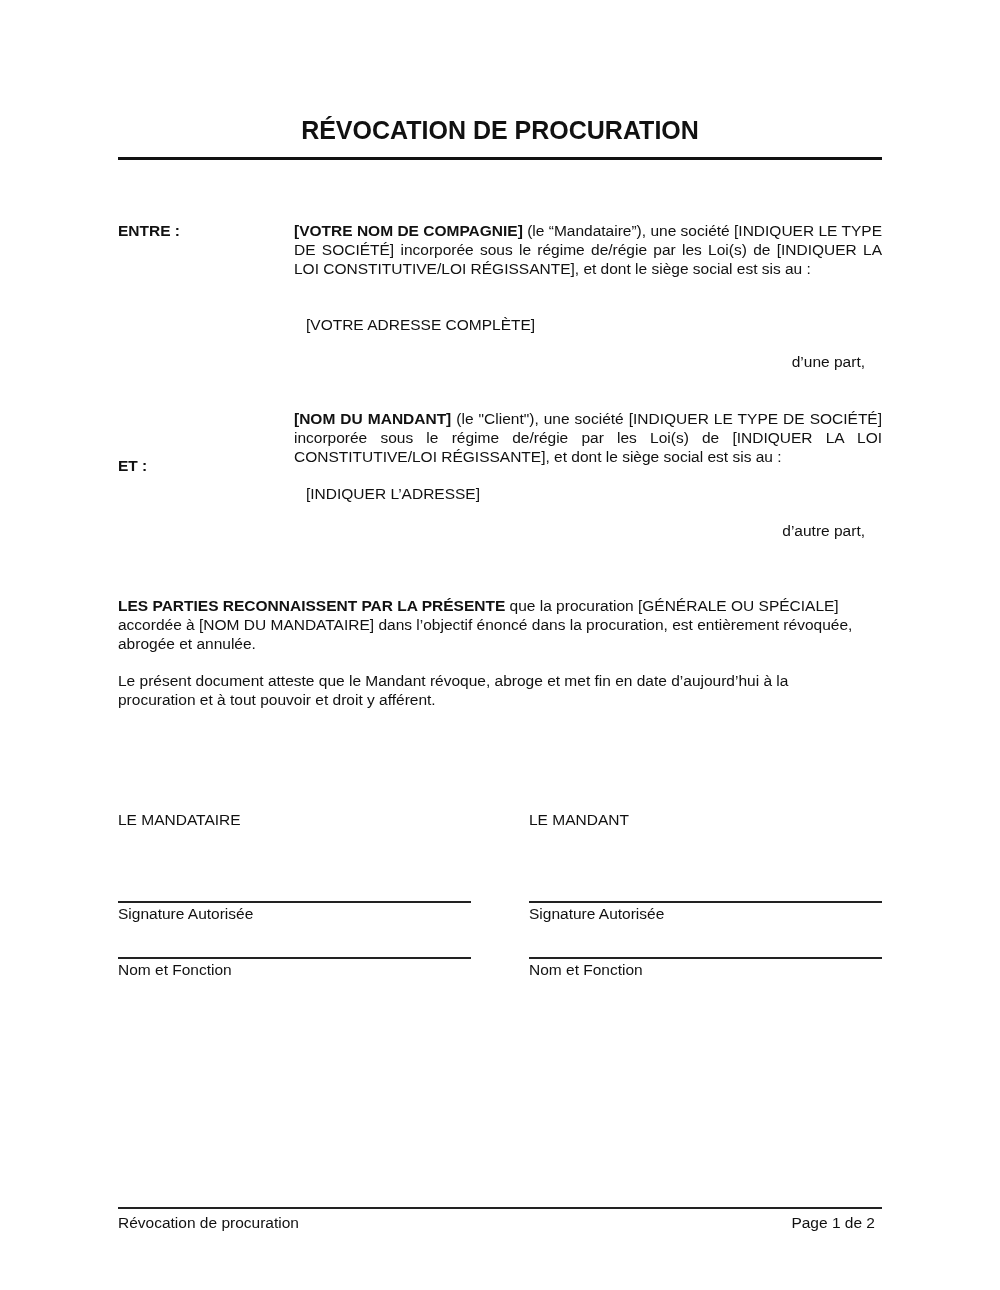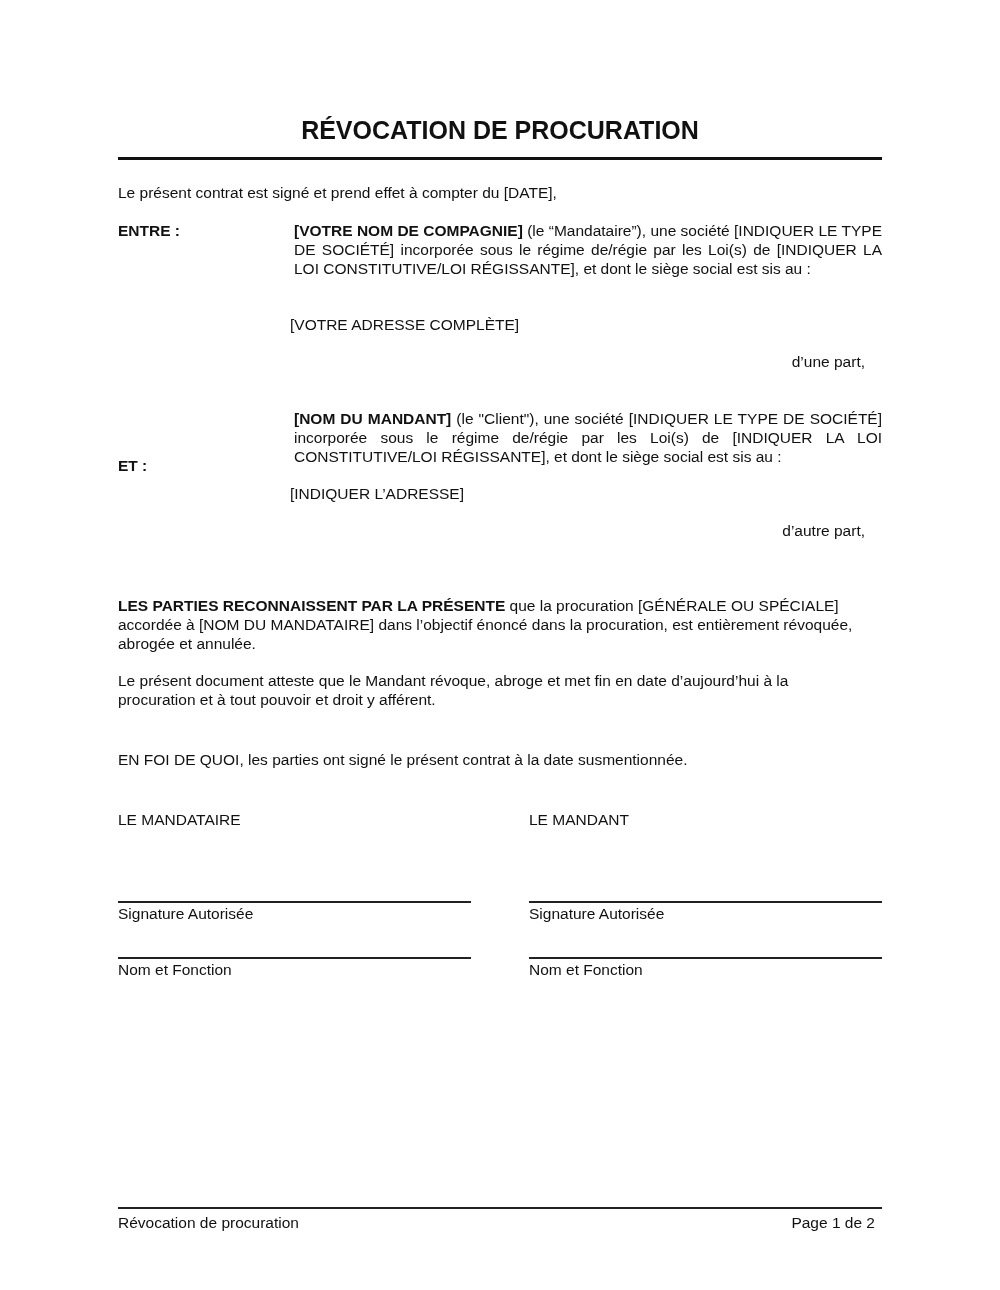--- a/index.html
+++ b/index.html
@@ -55,21 +55,21 @@
     }
     .party-body {
       position: absolute;
       left: 294px;
       width: 588px;
       text-align: justify;
     }
     .party-body .bold { font-weight: bold; }
     .address {
       position: absolute;
-      left: 290px;
+      left: 306px;
       width: 588px;
     }
     .part-right {
       position: absolute;
       right: 135px;
       text-align: right;
     }
     .para {
       position: absolute;
       left: 118px;
@@ -117,41 +117,39 @@
     }
   </style>
 </head>
 <body>
 
 <div class="page">
 
   <div class="title">RÉVOCATION DE PROCURATION</div>
   <div class="title-rule"></div>
 
-  <div class="intro">Le présent contrat est signé et prend effet à compter du [DATE],</div>
 
   <div class="party-label" style="top:221px;">ENTRE :</div>
   <div class="party-body" style="top:221px;">
     <span class="bold">[VOTRE NOM DE COMPAGNIE]</span><span> (le “Mandataire”), une société [INDIQUER LE TYPE DE SOCIÉTÉ] incorporée sous le régime de/régie par les Loi(s) de [INDIQUER LA LOI CONSTITUTIVE/LOI RÉGISSANTE], et dont le siège social est sis au :</span>
   </div>
   <div class="address" style="top:315px;">[VOTRE ADRESSE COMPLÈTE]</div>
   <div class="part-right" style="top:352px;">d’une part,</div>
 
   <div class="party-label" style="top:409px;margin-top:47px;">ET :</div>
   <div class="party-body" style="top:409px;">
     <span class="bold">[NOM DU MANDANT]</span><span> (le "Client"), une société [INDIQUER LE TYPE DE SOCIÉTÉ] incorporée sous le régime de/régie par les Loi(s) de [INDIQUER LA LOI CONSTITUTIVE/LOI RÉGISSANTE], et dont le siège social est sis au :</span>
   </div>
   <div class="address" style="top:484px;">[INDIQUER L’ADRESSE]</div>
   <div class="part-right" style="top:521px;">d’autre part,</div>
 
   <div class="para" style="top:671px;">Le présent document atteste que le Mandant révoque, abroge et met fin en date d’aujourd’hui à la procuration et à tout pouvoir et droit y afférent.</div>
   <div class="para" style="top:596px; width:764px;">
     <span class="bold">LES PARTIES RECONNAISSENT PAR LA PRÉSENTE</span><span> que la procuration [GÉNÉRALE OU SPÉCIALE] accordée à [NOM DU MANDATAIRE] dans l’objectif énoncé dans la procuration, est entièrement révoquée, abrogée et annulée.</span>
   </div>
-  <div class="para" style="top:750px;">EN FOI DE QUOI, les parties ont signé le présent contrat à la date susmentionnée.</div>
 
   <div class="sig-col" style="left:118px; top:810px; height:170px;">
     <div class="sig-heading">LE MANDATAIRE</div>
     <div class="sig-line" style="top:91px;"></div>
     <div class="sig-caption" style="top:94px;">Signature Autorisée</div>
     <div class="sig-line" style="top:147px;"></div>
     <div class="sig-caption" style="top:150px;">Nom et Fonction</div>
   </div>
 
   <div class="sig-col" style="left:529px; top:810px; height:170px;">

